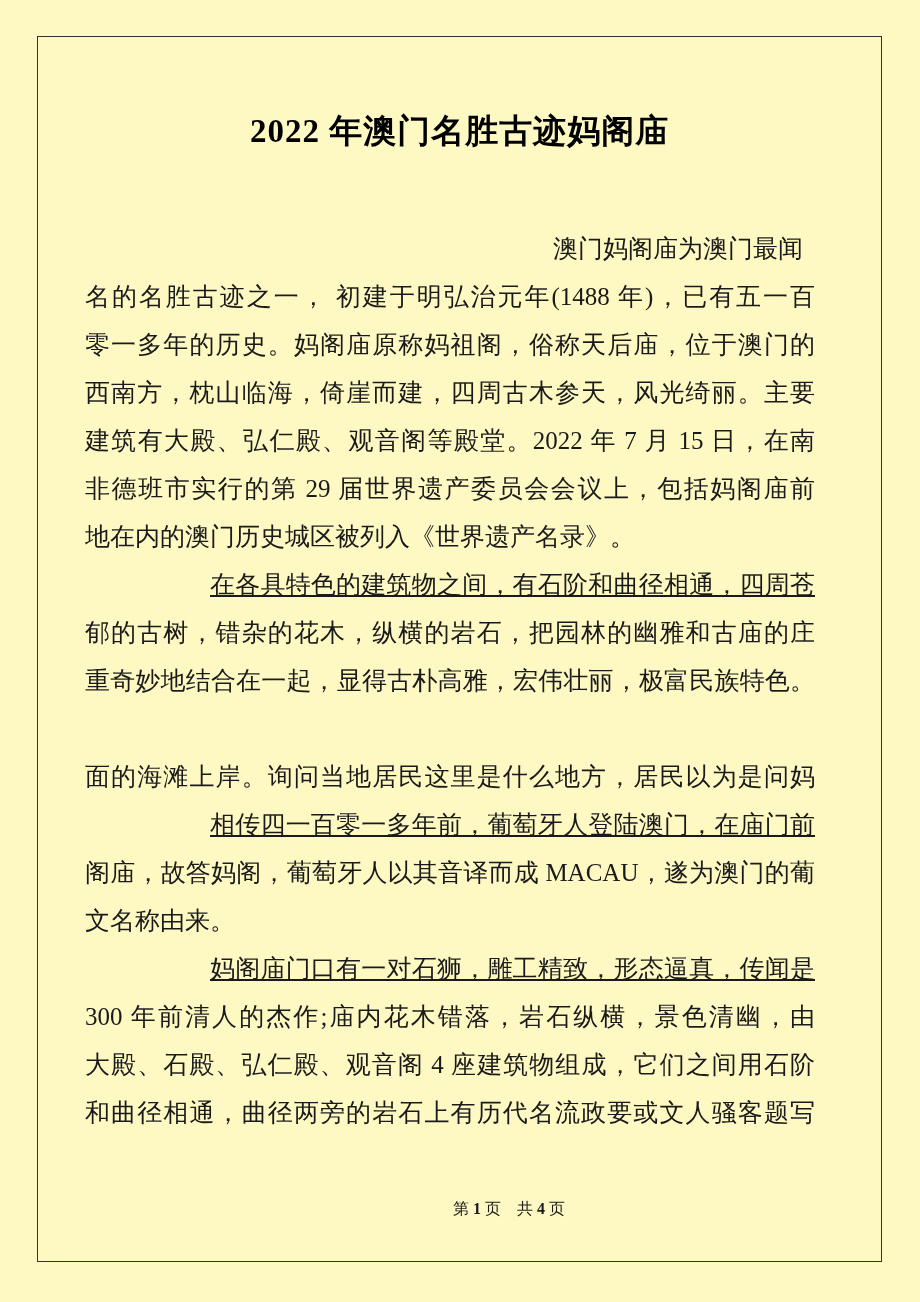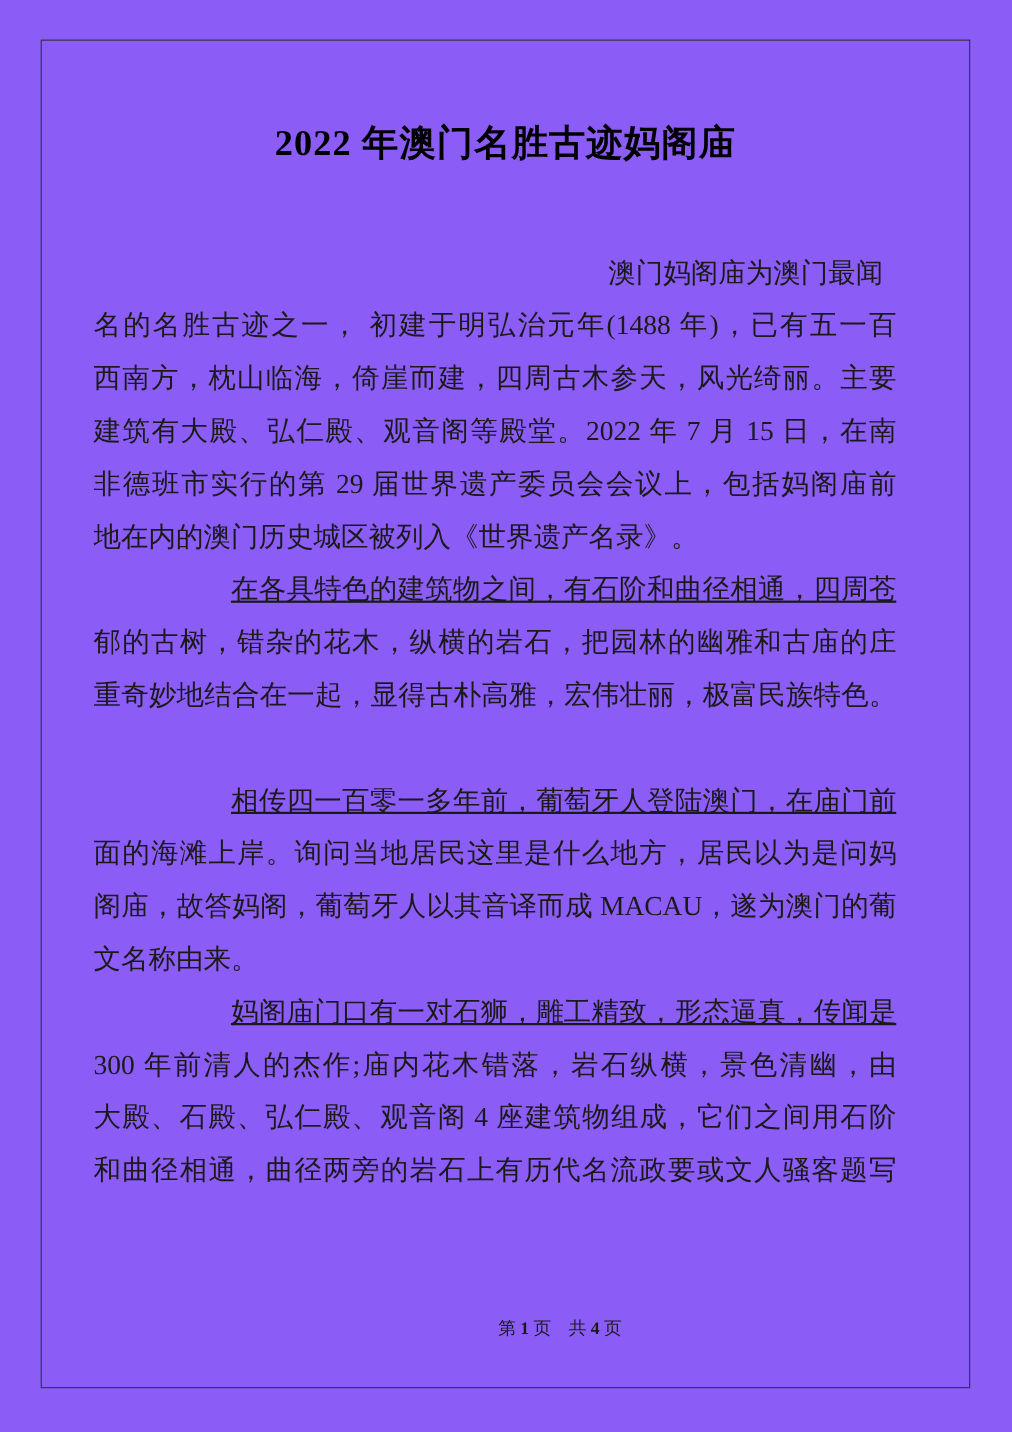--- a/index.html
+++ b/index.html
@@ -4,21 +4,21 @@
 <style>
   html, body {
     margin: 0;
     padding: 0;
     background: #ffffff;
   }
   .page {
     position: relative;
     width: 920px;
     height: 1302px;
-    background: #8b5cf6;
+    background: #fef9c3;
     font-family: "Liberation Serif", "DejaVu Serif", serif;
     color: #1a1a1a;
     overflow: hidden;
   }
   .frame {
     position: absolute;
     left: 37px;
     top: 36px;
     width: 845px;
     height: 1226px;
@@ -94,30 +94,31 @@
 <body>
 
 <div class="page">
   <div class="frame"></div>
 
   <h1 class="title">2022 年澳门名胜古迹妈阁庙</h1>
 
   <div class="body">
       <div class="ln ln-large-indent">澳门妈阁庙为澳门最闻</div>
       <div class="ln">名的名胜古迹之一， 初建于明弘治元年(1488 年)，已有五一百</div>
+      <div class="ln">零一多年的历史。妈阁庙原称妈祖阁，俗称天后庙，位于澳门的</div>
       <div class="ln">西南方，枕山临海，倚崖而建，四周古木参天，风光绮丽。主要</div>
       <div class="ln">建筑有大殿、弘仁殿、观音阁等殿堂。2022 年 7 月 15 日，在南</div>
       <div class="ln">非德班市实行的第 29 届世界遗产委员会会议上，包括妈阁庙前</div>
       <div class="ln ln-end">地在内的澳门历史城区被列入《世界遗产名录》。</div>
       <div class="ln ln-indent">在各具特色的建筑物之间，有石阶和曲径相通，四周苍</div>
       <div class="ln">郁的古树，错杂的花木，纵横的岩石，把园林的幽雅和古庙的庄</div>
       <div class="ln">重奇妙地结合在一起，显得古朴高雅，宏伟壮丽，极富民族特色。</div>
       <div class="ln ln-blank"></div>
+      <div class="ln">面的海滩上岸。询问当地居民这里是什么地方，居民以为是问妈</div>
       <div class="ln ln-indent">相传四一百零一多年前，葡萄牙人登陆澳门，在庙门前</div>
-      <div class="ln">面的海滩上岸。询问当地居民这里是什么地方，居民以为是问妈</div>
       <div class="ln">阁庙，故答妈阁，葡萄牙人以其音译而成 MACAU，遂为澳门的葡</div>
       <div class="ln ln-end">文名称由来。</div>
       <div class="ln ln-indent">妈阁庙门口有一对石狮，雕工精致，形态逼真，传闻是</div>
       <div class="ln">300 年前清人的杰作;庙内花木错落，岩石纵横，景色清幽，由</div>
       <div class="ln">大殿、石殿、弘仁殿、观音阁 4 座建筑物组成，它们之间用石阶</div>
       <div class="ln">和曲径相通，曲径两旁的岩石上有历代名流政要或文人骚客题写</div>
     </div>
 
   <div class="footer">
     <span>第</span><span class="num">1</span><span>页</span><span class="gap"></span><span>共</span><span class="num">4</span><span>页</span>

